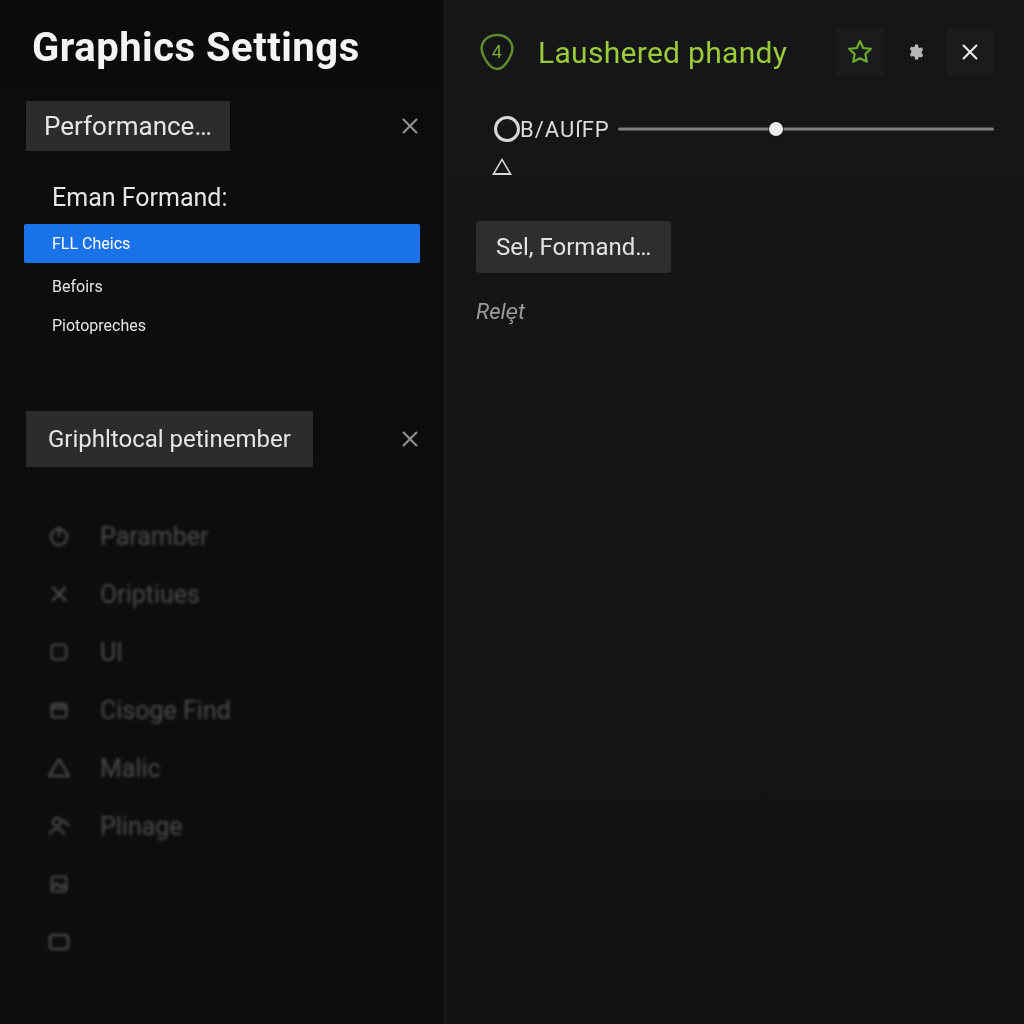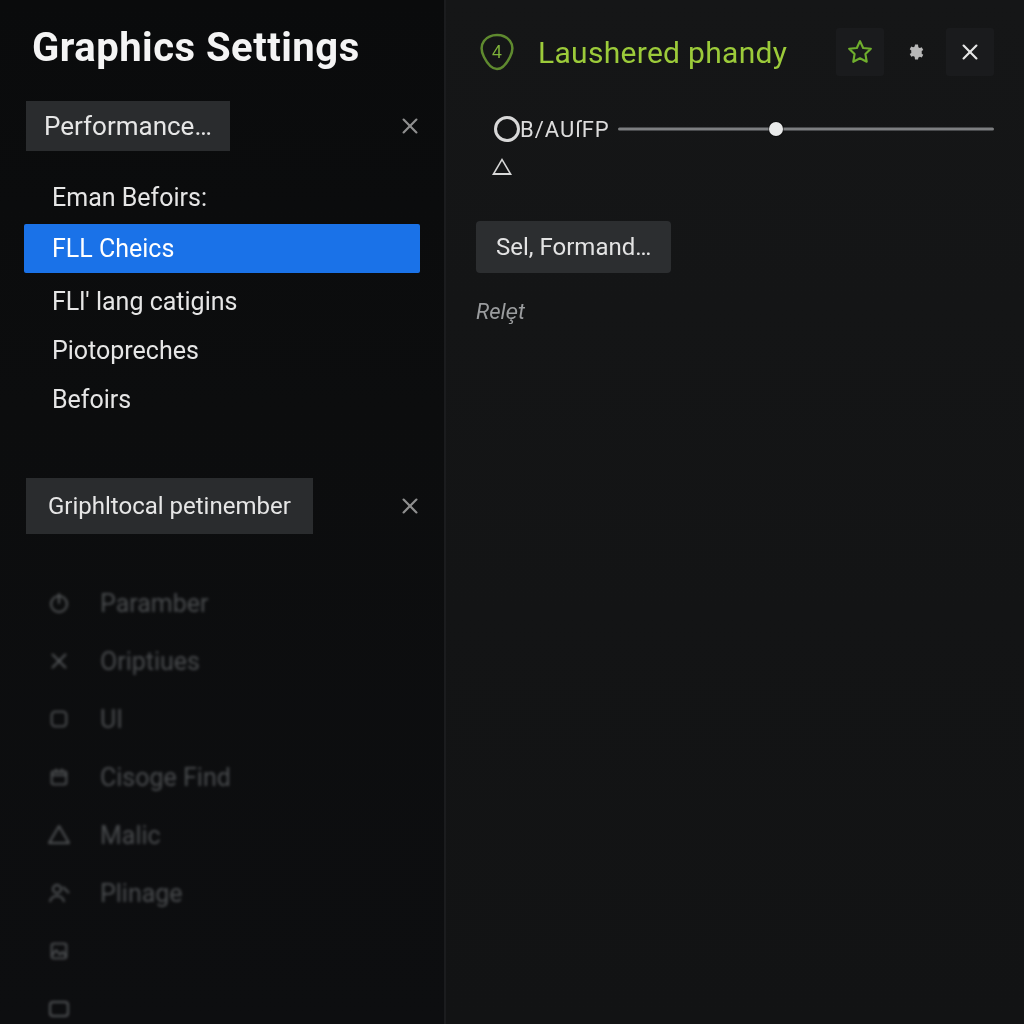--- a/index.html
+++ b/index.html
@@ -10,24 +10,24 @@
 
   .title { font-size: 40px; font-weight: 700; letter-spacing: 0.5px; padding: 6px 0 30px 32px; color: #f4f4f4; }
 
   .section-header { display: flex; align-items: center; margin: 0 18px 16px 26px; }
   .section-chip { flex: 0 0 auto; background: #2a2c2e; color: #e6e6e6; font-size: 26px; padding: 10px 18px; border-radius: 0; }
   .section-header .spacer { flex: 1; }
   .section-close { width: 32px; height: 32px; display: flex; align-items: center; justify-content: center; color: #8f8f8f; cursor: pointer; }
 
   .nav-list { padding: 8px 0 12px 0; }
   .nav-heading { font-size: 25px; color: #e6e6e6; padding: 8px 0 8px 52px; }
-  .nav-item { font-size: 25px; color: #e6e6e6; padding: 10px 0 10px 52px; cursor: pointer; }
+  .nav-item { font-size: 16px; color: #e6e6e6; padding: 10px 0 10px 52px; cursor: pointer; }
   .nav-item.selected { background: #1a72e8; color: #fff; border-radius: 2px; margin: 4px 24px 4px 24px; padding-left: 28px; }
 
-  .section-header.second { margin-top: 42px; }
+  .section-header.second { margin-top: 54px; }
   .section-chip.wide { font-size: 24px; padding: 14px 22px; }
 
   .faded-list { margin-top: 40px; padding: 0 0 0 44px; filter: blur(1.4px); opacity: 0.55; }
   .faded-item { display: flex; align-items: center; gap: 26px; padding: 14px 0; color: #7b7e81; font-size: 25px; cursor: default; }
   .faded-item .fi-icon { width: 30px; height: 30px; display: flex; align-items: center; justify-content: center; color: #8a8d90; }
   .faded-item:last-child { padding-bottom: 6px; }
 
   
   .panel-header { display: flex; align-items: center; gap: 20px; }
   .badge-slot { width: 42px; height: 42px; display: flex; align-items: center; justify-content: center; }
@@ -69,25 +69,24 @@
         <span>
           <svg width="22" height="22" viewBox="0 0 24 24" fill="none" stroke="currentColor" stroke-width="2.4" stroke-linecap="round">
               <line x1="5" y1="5" x2="19" y2="19"></line>
               <line x1="19" y1="5" x2="5" y2="19"></line>
             </svg>
         </span>
       </div>
     </div>
 
     <div class="nav-list">
-      <div class="nav-heading">Eman Befoirs:</div>
+      <div class="nav-heading">Eman Formand:</div>
       <div class="nav-item selected">FLL Cheics</div>
-      <div class="nav-item">FLl' lang catigins</div>
+      <div class="nav-item">Befoirs</div>
       <div class="nav-item">Piotopreches</div>
-      <div class="nav-item">Befoirs</div>
     </div>
 
     <div class="section-header second">
       <div class="section-chip wide">Griphltocal petinember</div>
       <div class="spacer"></div>
       <div class="section-close">
         <span>
           <svg width="22" height="22" viewBox="0 0 24 24" fill="none" stroke="currentColor" stroke-width="2.4" stroke-linecap="round">
               <line x1="5" y1="5" x2="19" y2="19"></line>
               <line x1="19" y1="5" x2="5" y2="19"></line>

